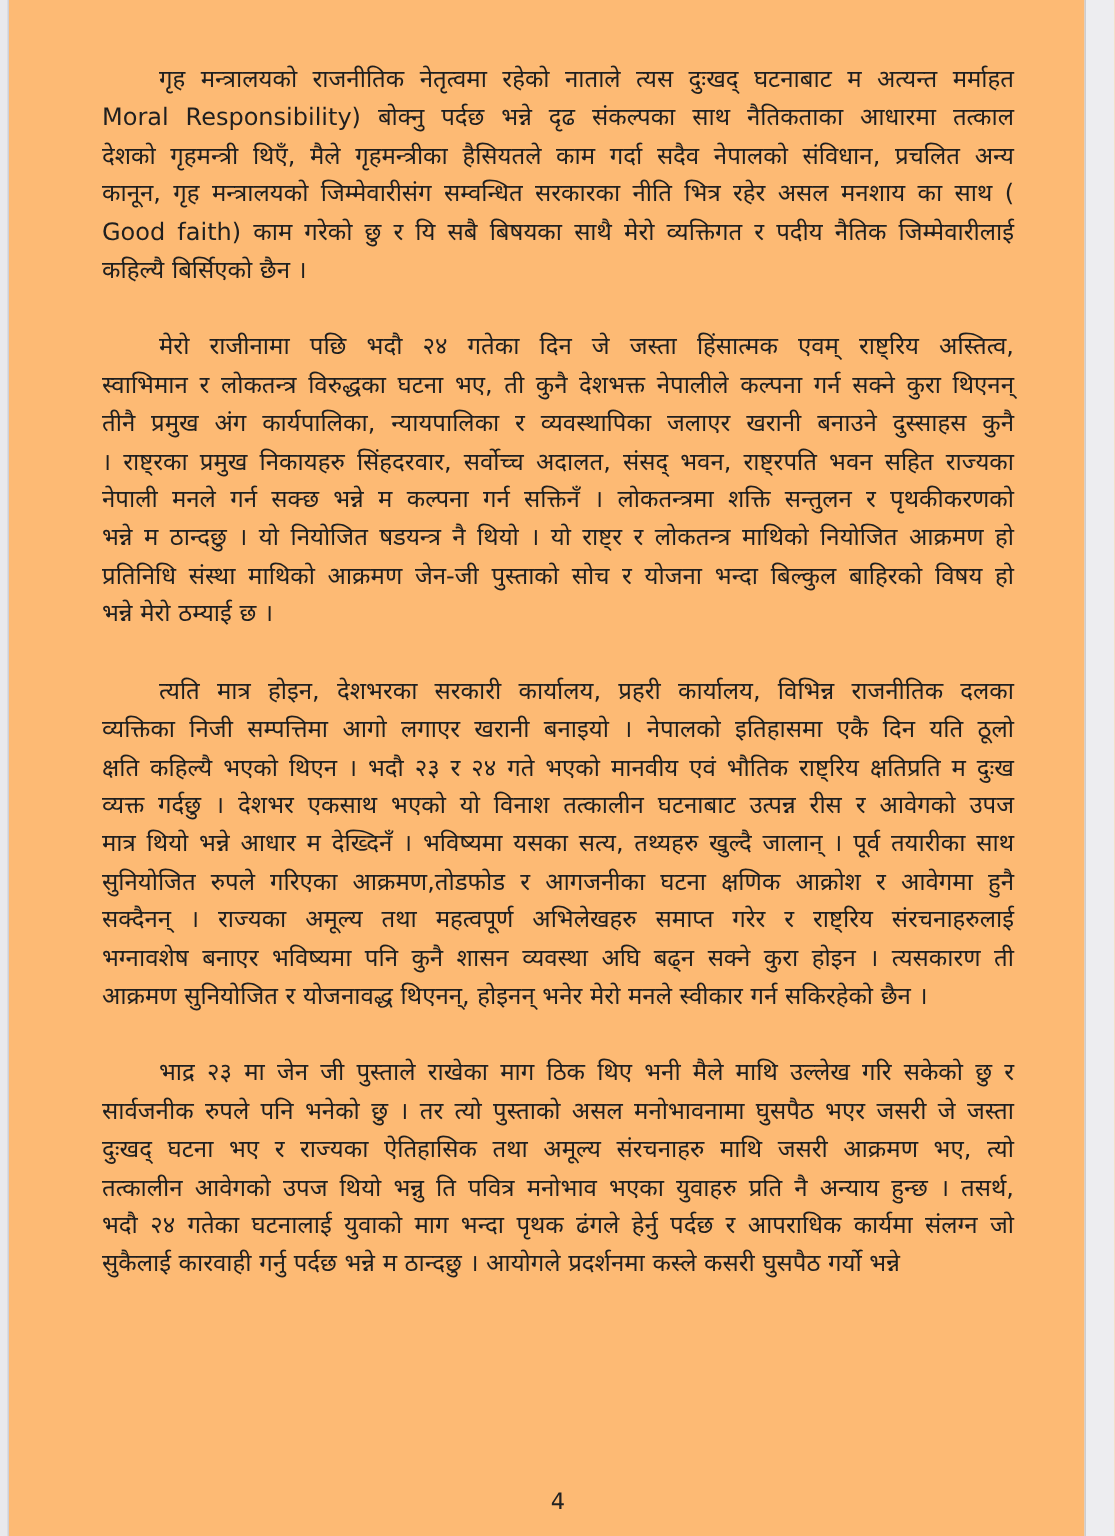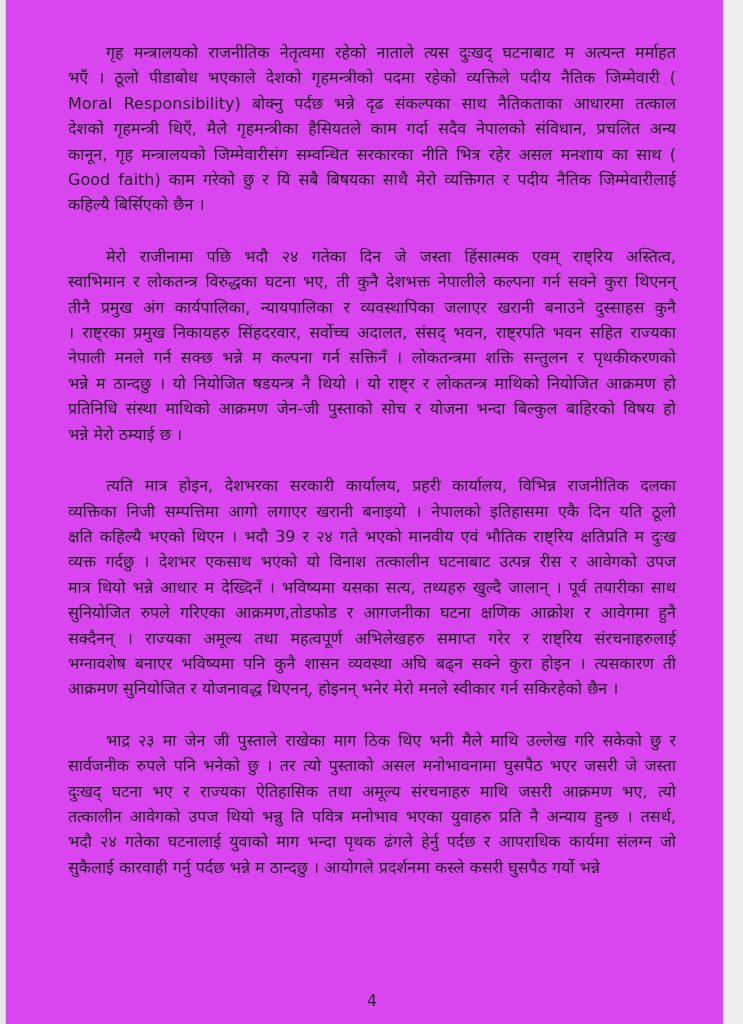--- a/index.html
+++ b/index.html
@@ -5,21 +5,21 @@
   * { margin: 0; padding: 0; box-sizing: border-box; }
   html, body {
     width: 743px; height: 1024px;
     overflow: hidden;
     background: #f4f4f6;
     font-family: "DejaVu Sans", sans-serif;
   }
   .page {
     position: relative;
     width: 743px; height: 1024px;
-    background: #d946ef;
+    background: #fdba74;
     color: #1f1f1f;
   }
   .edge-left {
     position: absolute; left: 0; top: 0; bottom: 0;
     width: 6px;
     background: #e9e9ec;
     border-right: 1px solid #cfcfd4;
   }
   .edge-right {
     position: absolute; right: 0; top: 0; bottom: 0;
@@ -53,41 +53,40 @@
 </head>
 <body>
 
 <div class="page">
   <div class="edge-left"></div>
   <div class="edge-right"></div>
 
   <main class="text-block">
       <div class="paragraph">
         <div class="line first">गृह मन्त्रालयको राजनीतिक नेतृत्वमा रहेको नाताले त्यस दुःखद् घटनाबाट म अत्यन्त मर्माहत</div>
-        <div class="line">भएँ । ठूलो पीडाबोध भएकाले देशको गृहमन्त्रीको पदमा रहेको व्यक्तिले पदीय नैतिक जिम्मेवारी (</div>
         <div class="line">Moral Responsibility) बोक्नु पर्दछ भन्ने दृढ संकल्पका साथ नैतिकताका आधारमा तत्काल</div>
         <div class="line">देशको गृहमन्त्री थिएँ, मैले गृहमन्त्रीका हैसियतले काम गर्दा सदैव नेपालको संविधान, प्रचलित अन्य</div>
         <div class="line">कानून, गृह मन्त्रालयको जिम्मेवारीसंग सम्वन्धित सरकारका नीति भित्र रहेर असल मनशाय का साथ (</div>
         <div class="line">Good faith) काम गरेको छु र यि सबै बिषयका साथै मेरो व्यक्तिगत र पदीय नैतिक जिम्मेवारीलाई</div>
         <div class="line last">कहिल्यै बिर्सिएको छैन ।</div>
       </div>
       <div class="paragraph">
         <div class="line first">मेरो राजीनामा पछि भदौ २४ गतेका दिन जे जस्ता हिंसात्मक एवम् राष्ट्रिय अस्तित्व,</div>
         <div class="line">स्वाभिमान र लोकतन्त्र विरुद्धका घटना भए, ती कुनै देशभक्त नेपालीले कल्पना गर्न सक्ने कुरा थिएनन्</div>
         <div class="line">तीनै प्रमुख अंग कार्यपालिका, न्यायपालिका र व्यवस्थापिका जलाएर खरानी बनाउने दुस्साहस कुनै</div>
         <div class="line">। राष्ट्रका प्रमुख निकायहरु सिंहदरवार, सर्वोच्च अदालत, संसद् भवन, राष्ट्रपति भवन सहित राज्यका</div>
         <div class="line">नेपाली मनले गर्न सक्छ भन्ने म कल्पना गर्न सक्तिनँ । लोकतन्त्रमा शक्ति सन्तुलन र पृथकीकरणको</div>
         <div class="line">भन्ने म ठान्दछु । यो नियोजित षडयन्त्र नै थियो । यो राष्ट्र र लोकतन्त्र माथिको नियोजित आक्रमण हो</div>
         <div class="line">प्रतिनिधि संस्था माथिको आक्रमण जेन-जी पुस्ताको सोच र योजना भन्दा बिल्कुल बाहिरको विषय हो</div>
         <div class="line last">भन्ने मेरो ठम्याई छ ।</div>
       </div>
       <div class="paragraph">
         <div class="line first">त्यति मात्र होइन, देशभरका सरकारी कार्यालय, प्रहरी कार्यालय, विभिन्न राजनीतिक दलका</div>
         <div class="line">व्यक्तिका निजी सम्पत्तिमा आगो लगाएर खरानी बनाइयो । नेपालको इतिहासमा एकै दिन यति ठूलो</div>
-        <div class="line">क्षति कहिल्यै भएको थिएन । भदौ 39 र २४ गते भएको मानवीय एवं भौतिक राष्ट्रिय क्षतिप्रति म दुःख</div>
+        <div class="line">क्षति कहिल्यै भएको थिएन । भदौ २३ र २४ गते भएको मानवीय एवं भौतिक राष्ट्रिय क्षतिप्रति म दुःख</div>
         <div class="line">व्यक्त गर्दछु । देशभर एकसाथ भएको यो विनाश तत्कालीन घटनाबाट उत्पन्न रीस र आवेगको उपज</div>
         <div class="line">मात्र थियो भन्ने आधार म देख्दिनँ । भविष्यमा यसका सत्य, तथ्यहरु खुल्दै जालान् । पूर्व तयारीका साथ</div>
         <div class="line">सुनियोजित रुपले गरिएका आक्रमण,तोडफोड र आगजनीका घटना क्षणिक आक्रोश र आवेगमा हुनै</div>
         <div class="line">सक्दैनन् । राज्यका अमूल्य तथा महत्वपूर्ण अभिलेखहरु समाप्त गरेर र राष्ट्रिय संरचनाहरुलाई</div>
         <div class="line">भग्नावशेष बनाएर भविष्यमा पनि कुनै शासन व्यवस्था अघि बढ्न सक्ने कुरा होइन । त्यसकारण ती</div>
         <div class="line last">आक्रमण सुनियोजित र योजनावद्ध थिएनन्, होइनन् भनेर मेरो मनले स्वीकार गर्न सकिरहेको छैन ।</div>
       </div>
       <div class="paragraph">
         <div class="line first">भाद्र २३ मा जेन जी पुस्ताले राखेका माग ठिक थिए भनी मैले माथि उल्लेख गरि सकेको छु र</div>
         <div class="line">सार्वजनीक रुपले पनि भनेको छु । तर त्यो पुस्ताको असल मनोभावनामा घुसपैठ भएर जसरी जे जस्ता</div>

